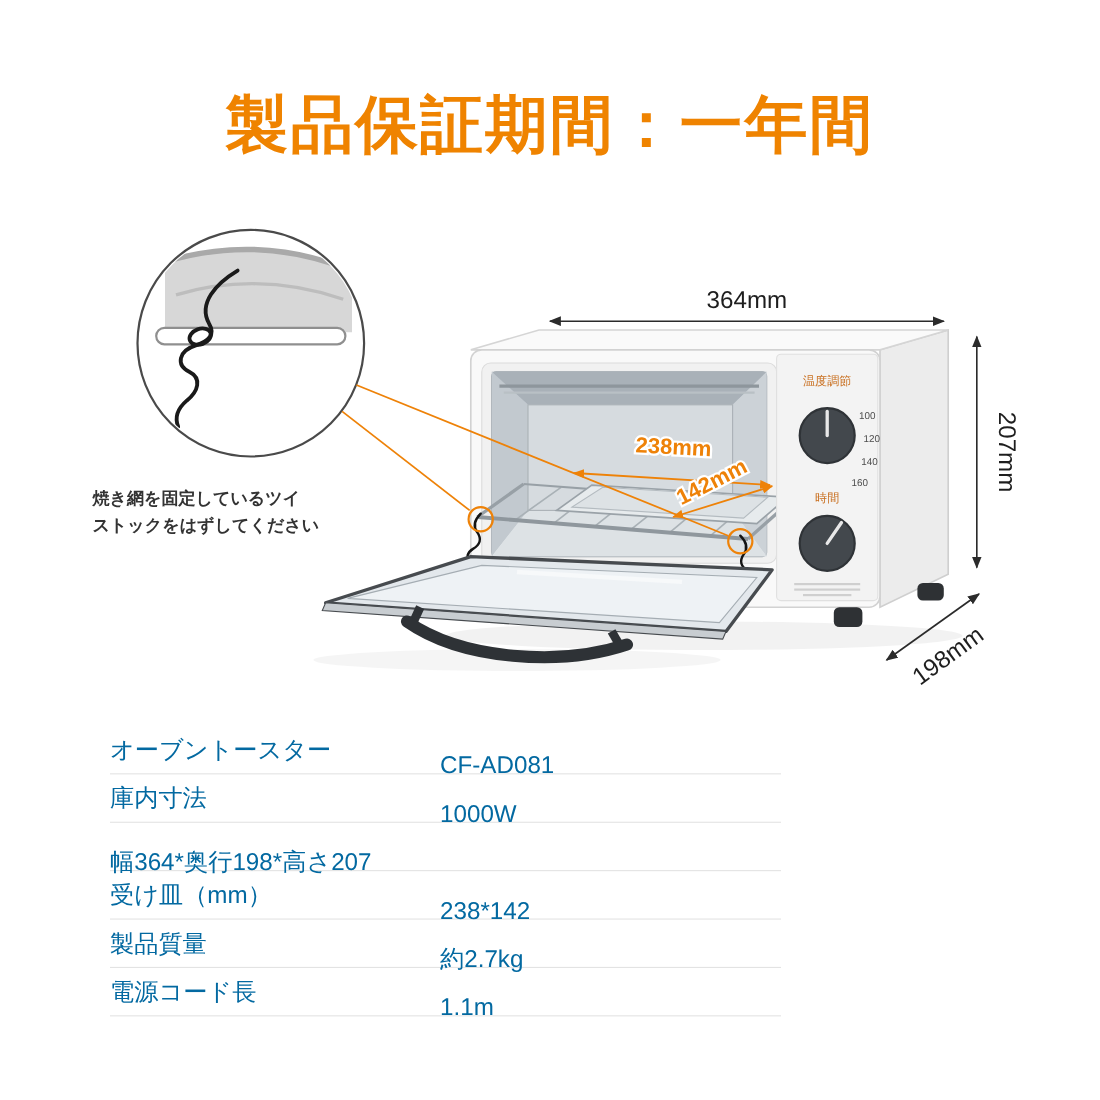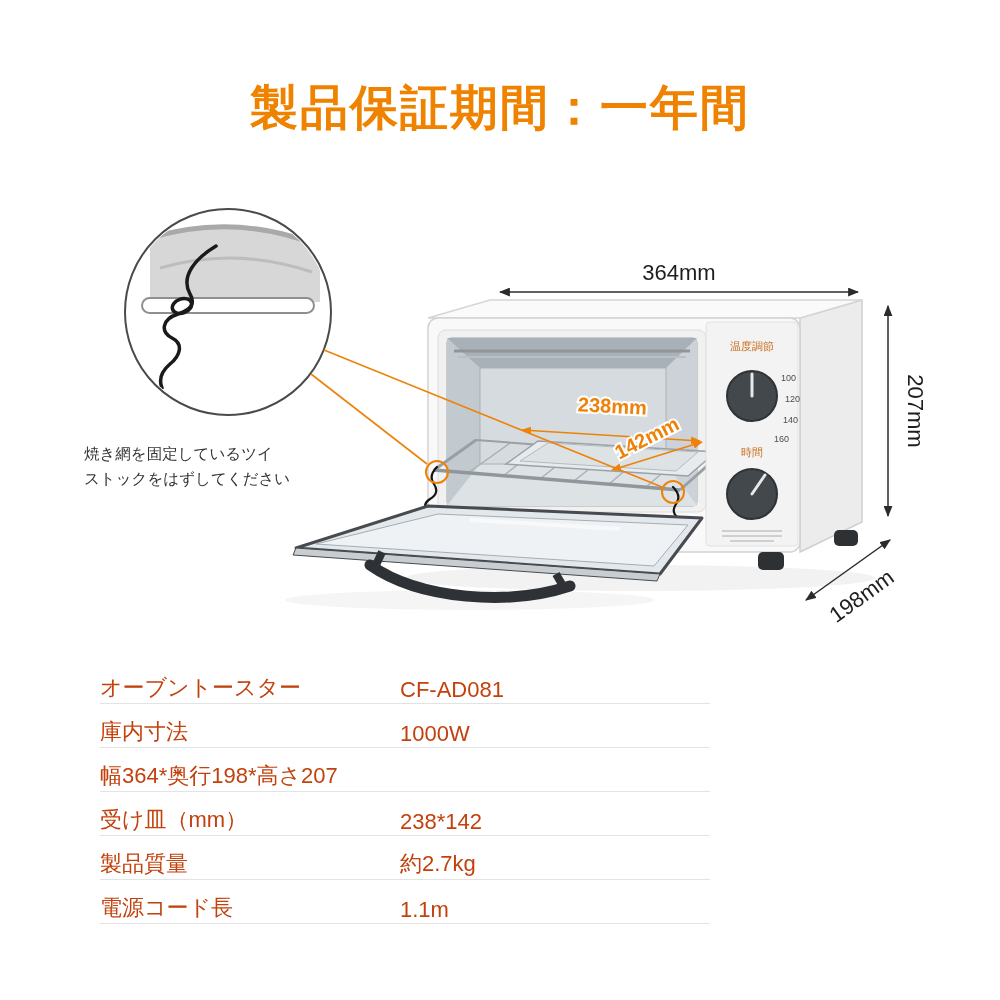--- a/index.html
+++ b/index.html
@@ -1,22 +1,22 @@
 <!DOCTYPE html>
 <html><head>
 <meta charset="utf-8">
 <style>
   html,body{margin:0;padding:0;}
   body{width:1000px;height:1000px;background:#fff;font-family:"Liberation Sans","DejaVu Sans",sans-serif;}
   .page{position:relative;width:1000px;height:1000px;overflow:hidden;background:#fff;}
-  .title{position:absolute;top:76px;left:0;width:1000px;text-align:center;font-size:48px;font-weight:900;color:#ef8300;letter-spacing:2px;margin:0;}
+  .title{position:absolute;top:76px;left:0;width:1000px;text-align:center;font-size:57px;font-weight:900;color:#ef8300;letter-spacing:2px;margin:0;}
   .illu{position:absolute;left:0;top:0;width:1000px;height:1000px;}
-  .note{position:absolute;left:84px;top:441px;font-size:15.5px;line-height:1.62;color:#333;}
+  .note{position:absolute;left:84px;top:441px;font-size:15.5px;line-height:1.62;color:#333;font-weight:bold;}
   .spec{position:absolute;left:100px;top:660px;width:610px;}
-  .spec-row{display:flex;align-items:flex-end;height:43px;border-bottom:1px solid #e3e3e3;font-size:22px;color:#c2410c;}
+  .spec-row{display:flex;align-items:center;height:43px;border-bottom:1px solid #e3e3e3;font-size:22px;color:#0369a1;}
   .spec-label{width:300px;}
   .spec-value{flex:1;margin-top:28px;}
   svg text{font-family:"Liberation Sans","DejaVu Sans",sans-serif;}
   .dim-label{font-size:22px;fill:#1e1e1e;}
   .dim-line{stroke:#2b2b2b;stroke-width:1.5;}
   .dim-line-o{stroke:#ee8208;stroke-width:1.6;}
   .dim-label-orange{font-size:20px;font-weight:700;fill:#ee8208;stroke:#ffffff;stroke-width:4px;paint-order:stroke;}
   .panel-label{font-size:11px;fill:#c96f1f;text-anchor:middle;}
   .tick{font-size:9px;fill:#4d4d4d;}
 </style>

